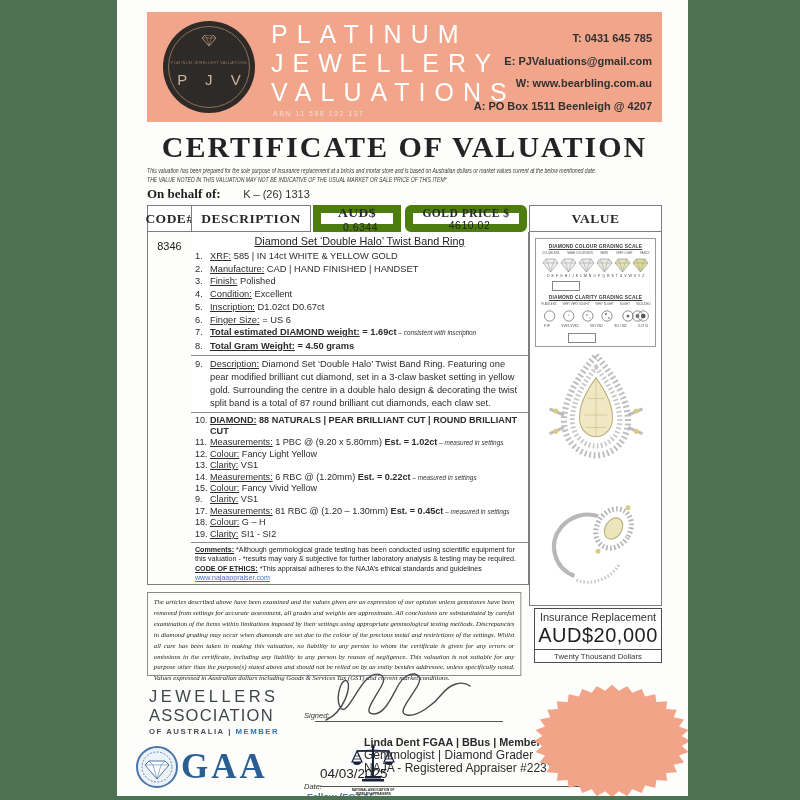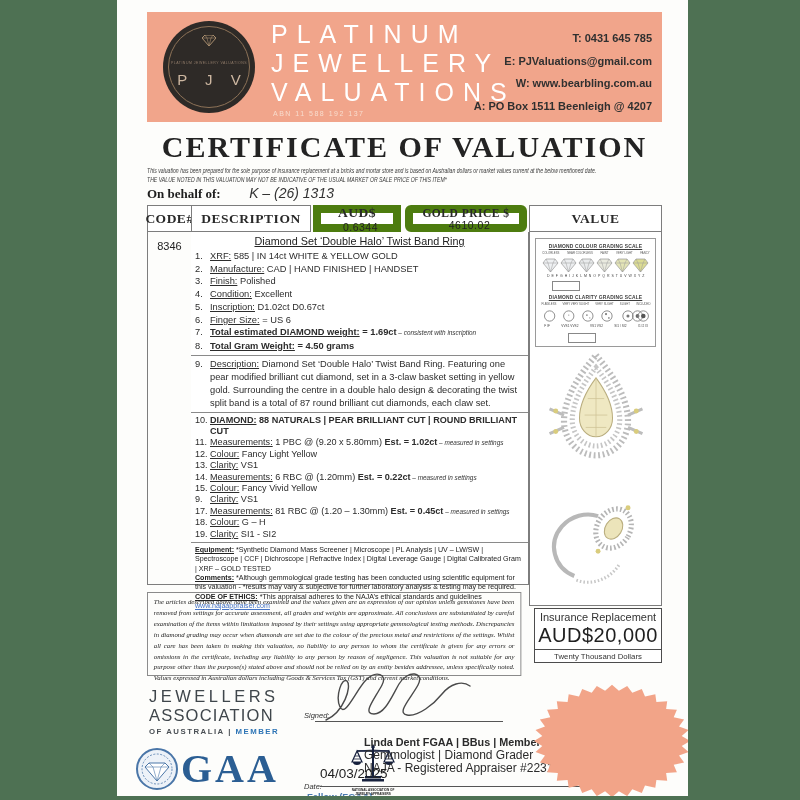--- a/index.html
+++ b/index.html
@@ -19,21 +19,21 @@
   .abn{position:absolute;left:126px;top:98px;color:#F8DCCD;font-size:7px;letter-spacing:1.5px;}
   .contacts{position:absolute;right:10px;top:15px;text-align:right;font-size:11px;font-weight:bold;color:#303030;line-height:22.5px;white-space:nowrap;}
 
   
   .cert-title{position:absolute;left:30px;top:130px;width:515px;text-align:center;
               font-family:"Liberation Serif",serif;font-weight:bold;font-size:30px;letter-spacing:2px;color:#232323;white-space:nowrap;}
   .top-disc{position:absolute;left:30px;top:167px;width:660px;font-style:italic;font-size:6.6px;color:#3a3a3a;
             line-height:8.6px;transform:scale(.78,1);transform-origin:0 0;white-space:nowrap;}
   .behalf{position:absolute;left:30px;top:184px;}
   .behalf .bl{font-family:"Liberation Serif",serif;font-weight:bold;font-size:13px;color:#1e1e1e;}
-  .behalf .bv{font-size:14px;color:#333;margin-left:24px;font-style:italic;}
+  .behalf .bv{font-size:11px;color:#333;margin-left:18px;}
 
   
   .cell{position:absolute;box-sizing:border-box;border:1px solid #7d7d7d;background:#fff;
         display:flex;align-items:center;justify-content:center;}
   .th{font-family:"Liberation Serif",serif;font-weight:bold;font-size:13.5px;color:#2a2a2a;letter-spacing:.5px;}
   .hl{border:8px solid #4d7c0f;flex-direction:column;}
   .hv{font-size:10.5px;font-weight:normal;font-family:"Liberation Sans",sans-serif;margin-left:7px;color:#222;}
   .gp{font-size:11.5px;}
   .codebox{position:absolute;left:30px;top:232px;width:45px;height:353px;box-sizing:border-box;
            border:1px solid #7d7d7d;border-top:none;text-align:center;}
@@ -84,21 +84,21 @@
            font-size:6.9px;line-height:10.9px;color:#222;text-align:justify;transform:scale(.98,1);transform-origin:0 0;}
 
   
   .jaa{position:absolute;left:32px;top:687px;color:#3F464B;}
   .jaa .l1{font-size:16.5px;letter-spacing:3.5px;font-weight:500;}
   .jaa .l2{font-size:16.5px;letter-spacing:1.2px;font-weight:500;}
   .jaa .sub{font-size:7.8px;font-weight:bold;letter-spacing:1.5px;color:#4a4f54;margin-top:2px;}
   .jaa .member{color:#2E75B6;}
   .gaa{position:absolute;left:18px;top:745px;}
   .gaa-row{display:flex;align-items:center;}
-  .gaa-acronym{font-family:"Liberation Serif",serif;font-weight:bold;font-size:40px;color:#2B5E93;letter-spacing:3px;margin-left:2px;}
+  .gaa-acronym{font-family:"Liberation Serif",serif;font-weight:bold;font-size:35px;color:#2B5E93;letter-spacing:3px;margin-left:2px;}
   .gaa-sub{font-family:"Liberation Serif",serif;font-weight:bold;font-size:7px;color:#2B5E93;margin-top:8px;}
   .gaa-fellow{position:absolute;left:172px;top:46px;font-size:9.5px;font-weight:bold;color:#4A7AB0;white-space:nowrap;}
   .naja{position:absolute;left:228px;top:742px;width:56px;text-align:center;}
   .naja-cap{font-size:5.6px;transform:scale(.55);transform-origin:50% 0;width:200%;margin-left:-50%;
             font-weight:bold;color:#222;line-height:6.5px;white-space:nowrap;}
   .signedlbl{position:absolute;left:187px;top:711px;font-size:7.5px;font-style:italic;color:#333;}
   .sigline{position:absolute;left:198px;top:721px;width:188px;border-bottom:1px solid #555;}
   .signature{position:absolute;left:205px;top:672px;}
   .signer{position:absolute;left:247px;top:736px;color:#2b2b2b;line-height:13px;}
   .signer .nm{font-weight:bold;font-size:10.8px;}
@@ -241,21 +241,20 @@
         <div class="item">
           <span class="num">18.</span>
           <div class="body"><span class="u">Colour:</span><span class=""> G – H</span></div>
         </div>
         <div class="item">
           <span class="num">19.</span>
           <div class="body"><span class="u">Clarity:</span><span class=""> SI1 - SI2</span></div>
         </div>
       </div>
     <div class="sec equipment">
-      <div><span class="eq-l">Equipment:</span> <span>*Synthetic Diamond Mass Screener | Microscope | PL Analysis | UV – LW/SW | Spectroscope | CCF | Dichroscope | Refractive Index | Digital Leverage Gauge | Digital Calibrated Gram | XRF – GOLD TESTED</span></div>
       <div><span class="eq-l">Comments:</span> <span>*Although gemmological grade testing has been conducted using scientific equipment for this valuation - *results may vary &amp; subjective for further laboratory analysis &amp; testing may be required.</span></div>
       <div><span class="eq-l">CODE OF ETHICS:</span> <span>*This appraisal adheres to the NAJA’s ethical standards and guidelines </span><a class="link" href="#">www.najaappraiser.com</a></div>
     </div>
   </div>
 
   <div class="valuebox">
     <div class="scalesbox">
       <div class="scale-title">DIAMOND COLOUR GRADING SCALE</div>
       <div class="row-shrink tinylabels" id="colour-top-labels">
           <span>COLORLESS</span>

